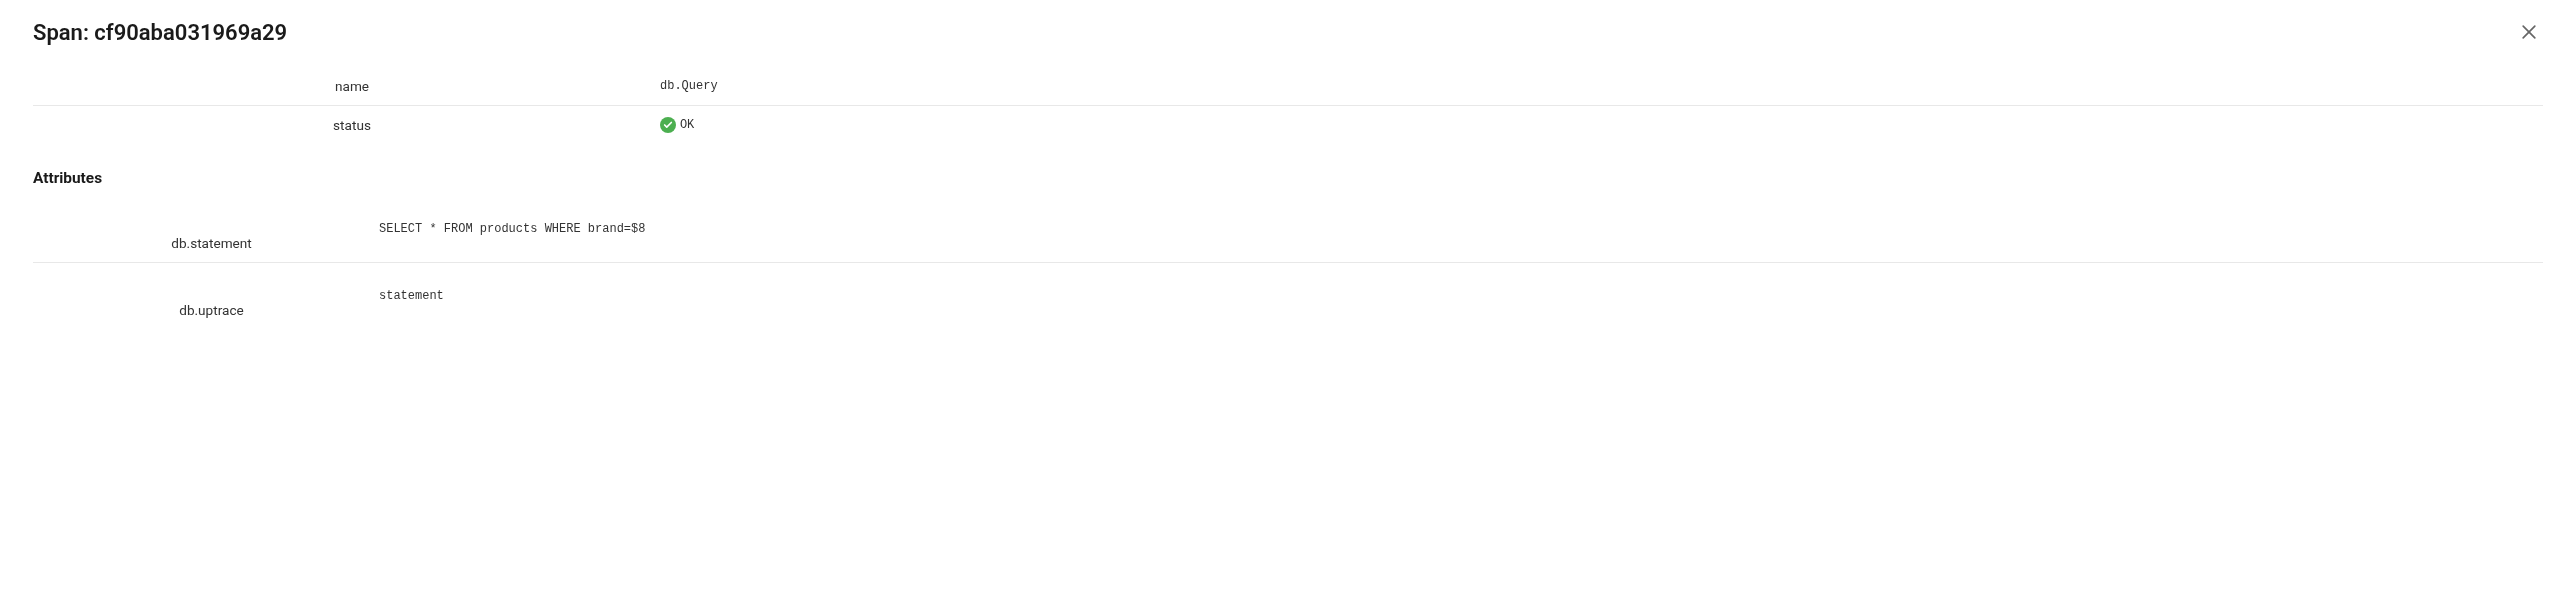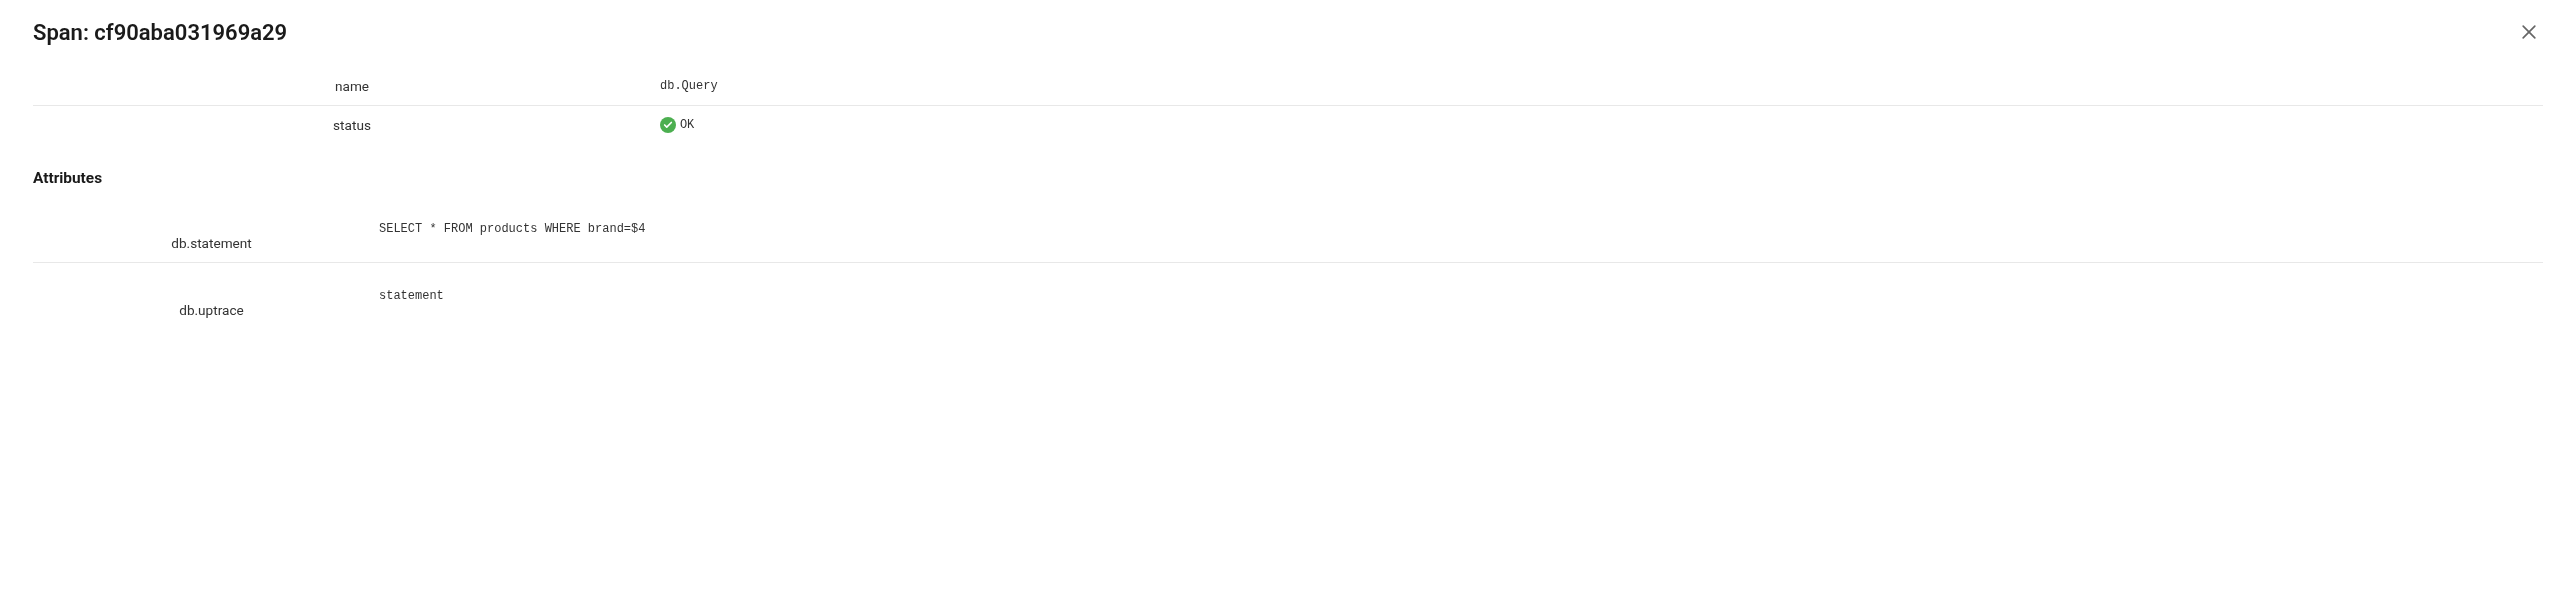--- a/index.html
+++ b/index.html
@@ -120,20 +120,20 @@
       <span>OK</span>
     </div>
   </div>
 </div>
 
 <div class="section-title">Attributes</div>
 
 <div>
   <div class="row">
     <div class="row-key-attr">db.statement</div>
-    <div class="row-value">SELECT * FROM products WHERE brand=$4</div>
+    <div class="row-value">SELECT * FROM products WHERE brand=$8</div>
   </div>
   <div class="row">
     <div class="row-key-attr">db.uptrace</div>
     <div class="row-value">statement</div>
   </div>
 </div>
 
 
 </body></html>

